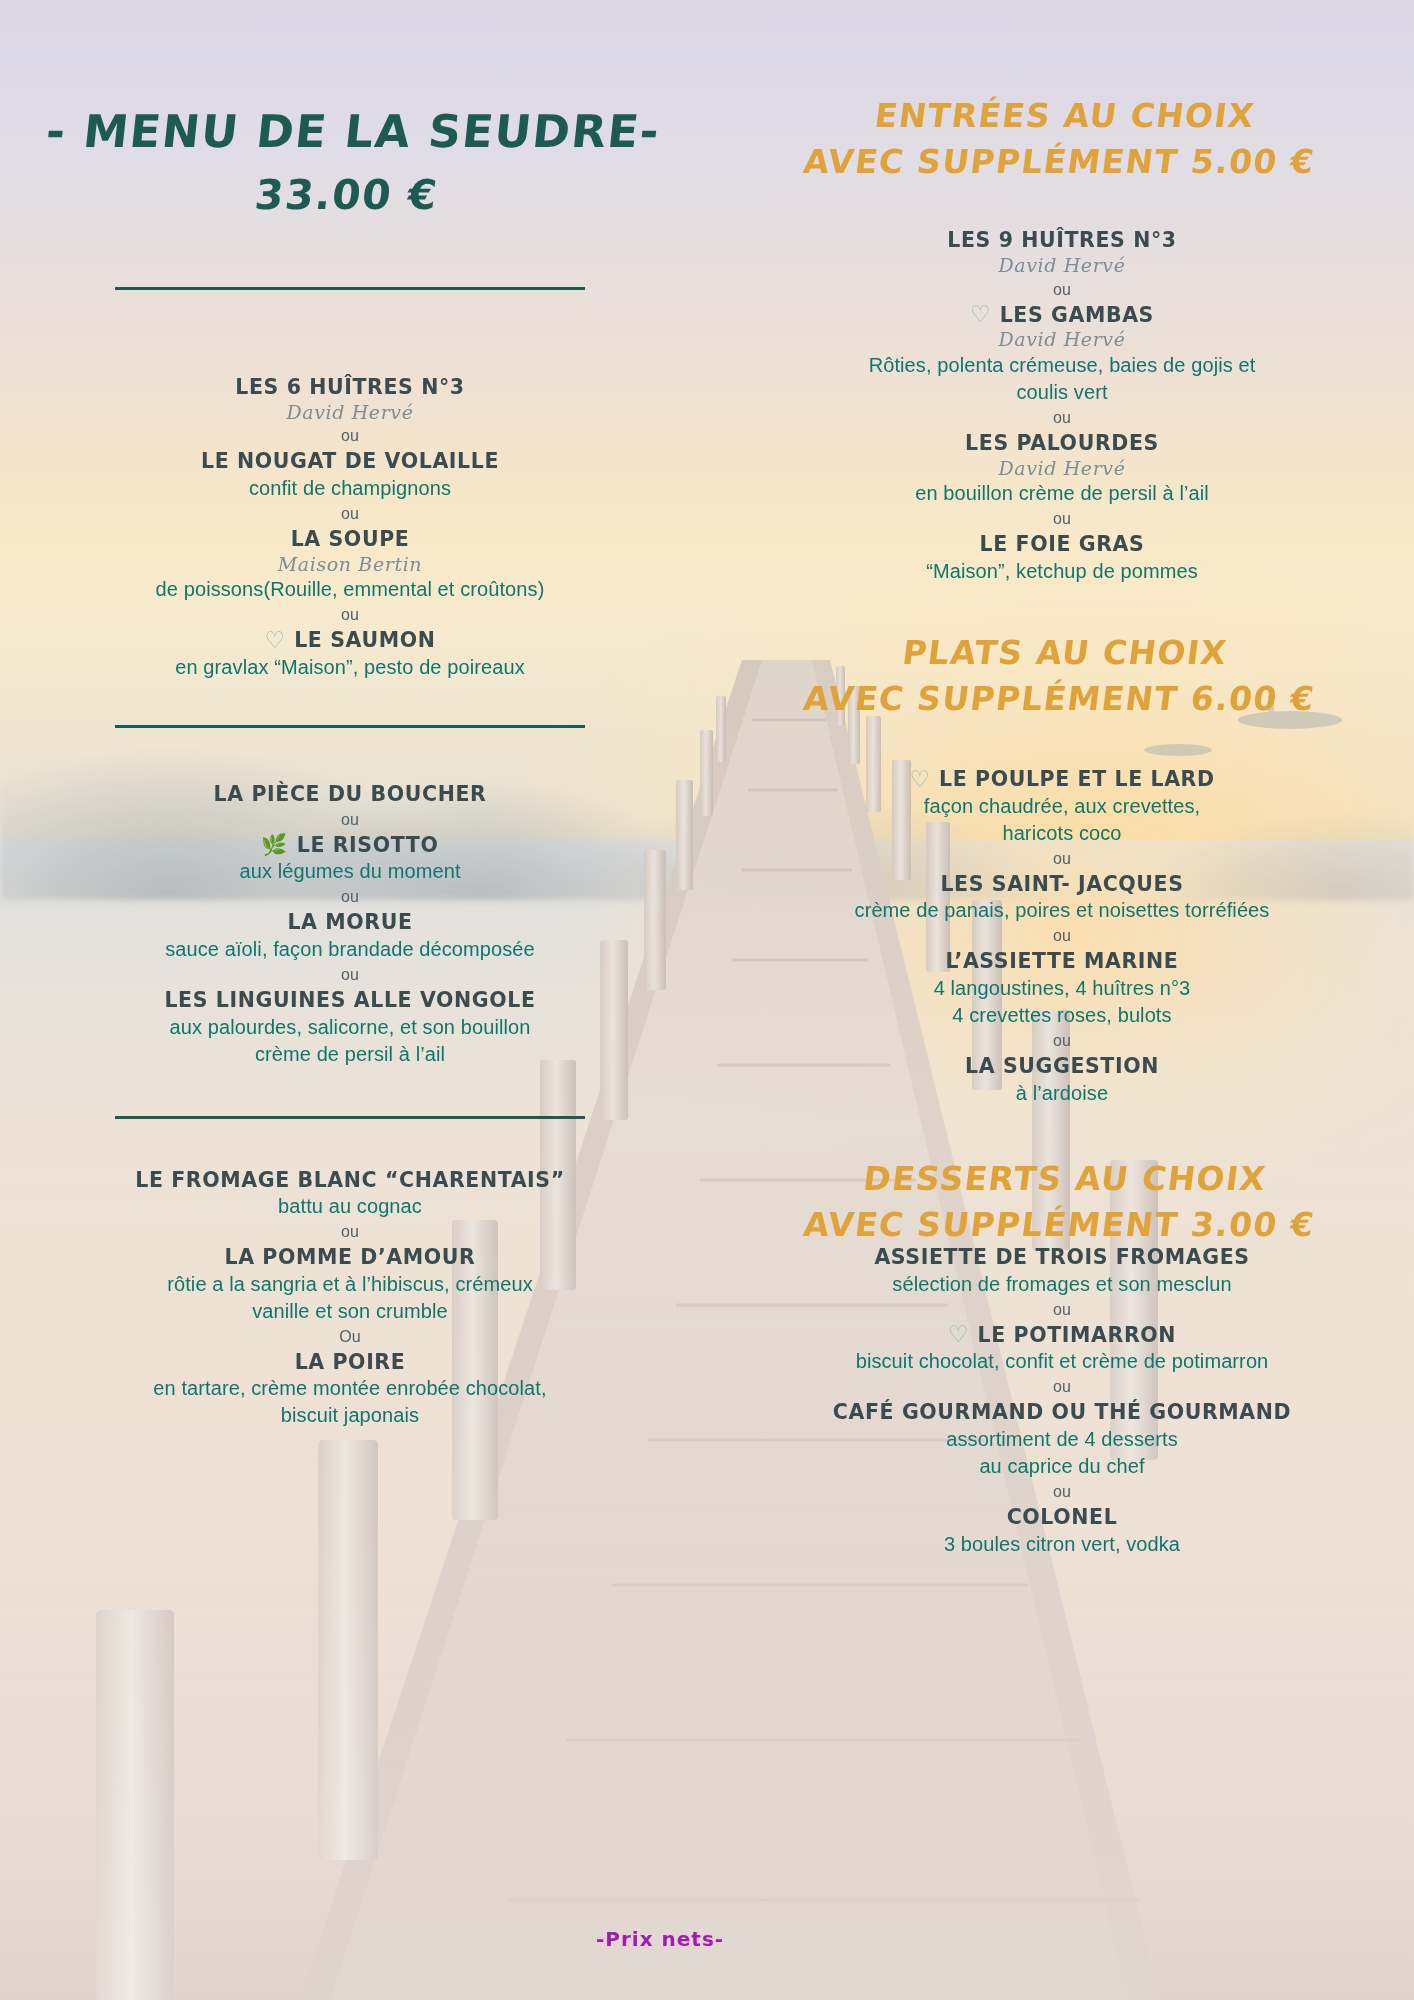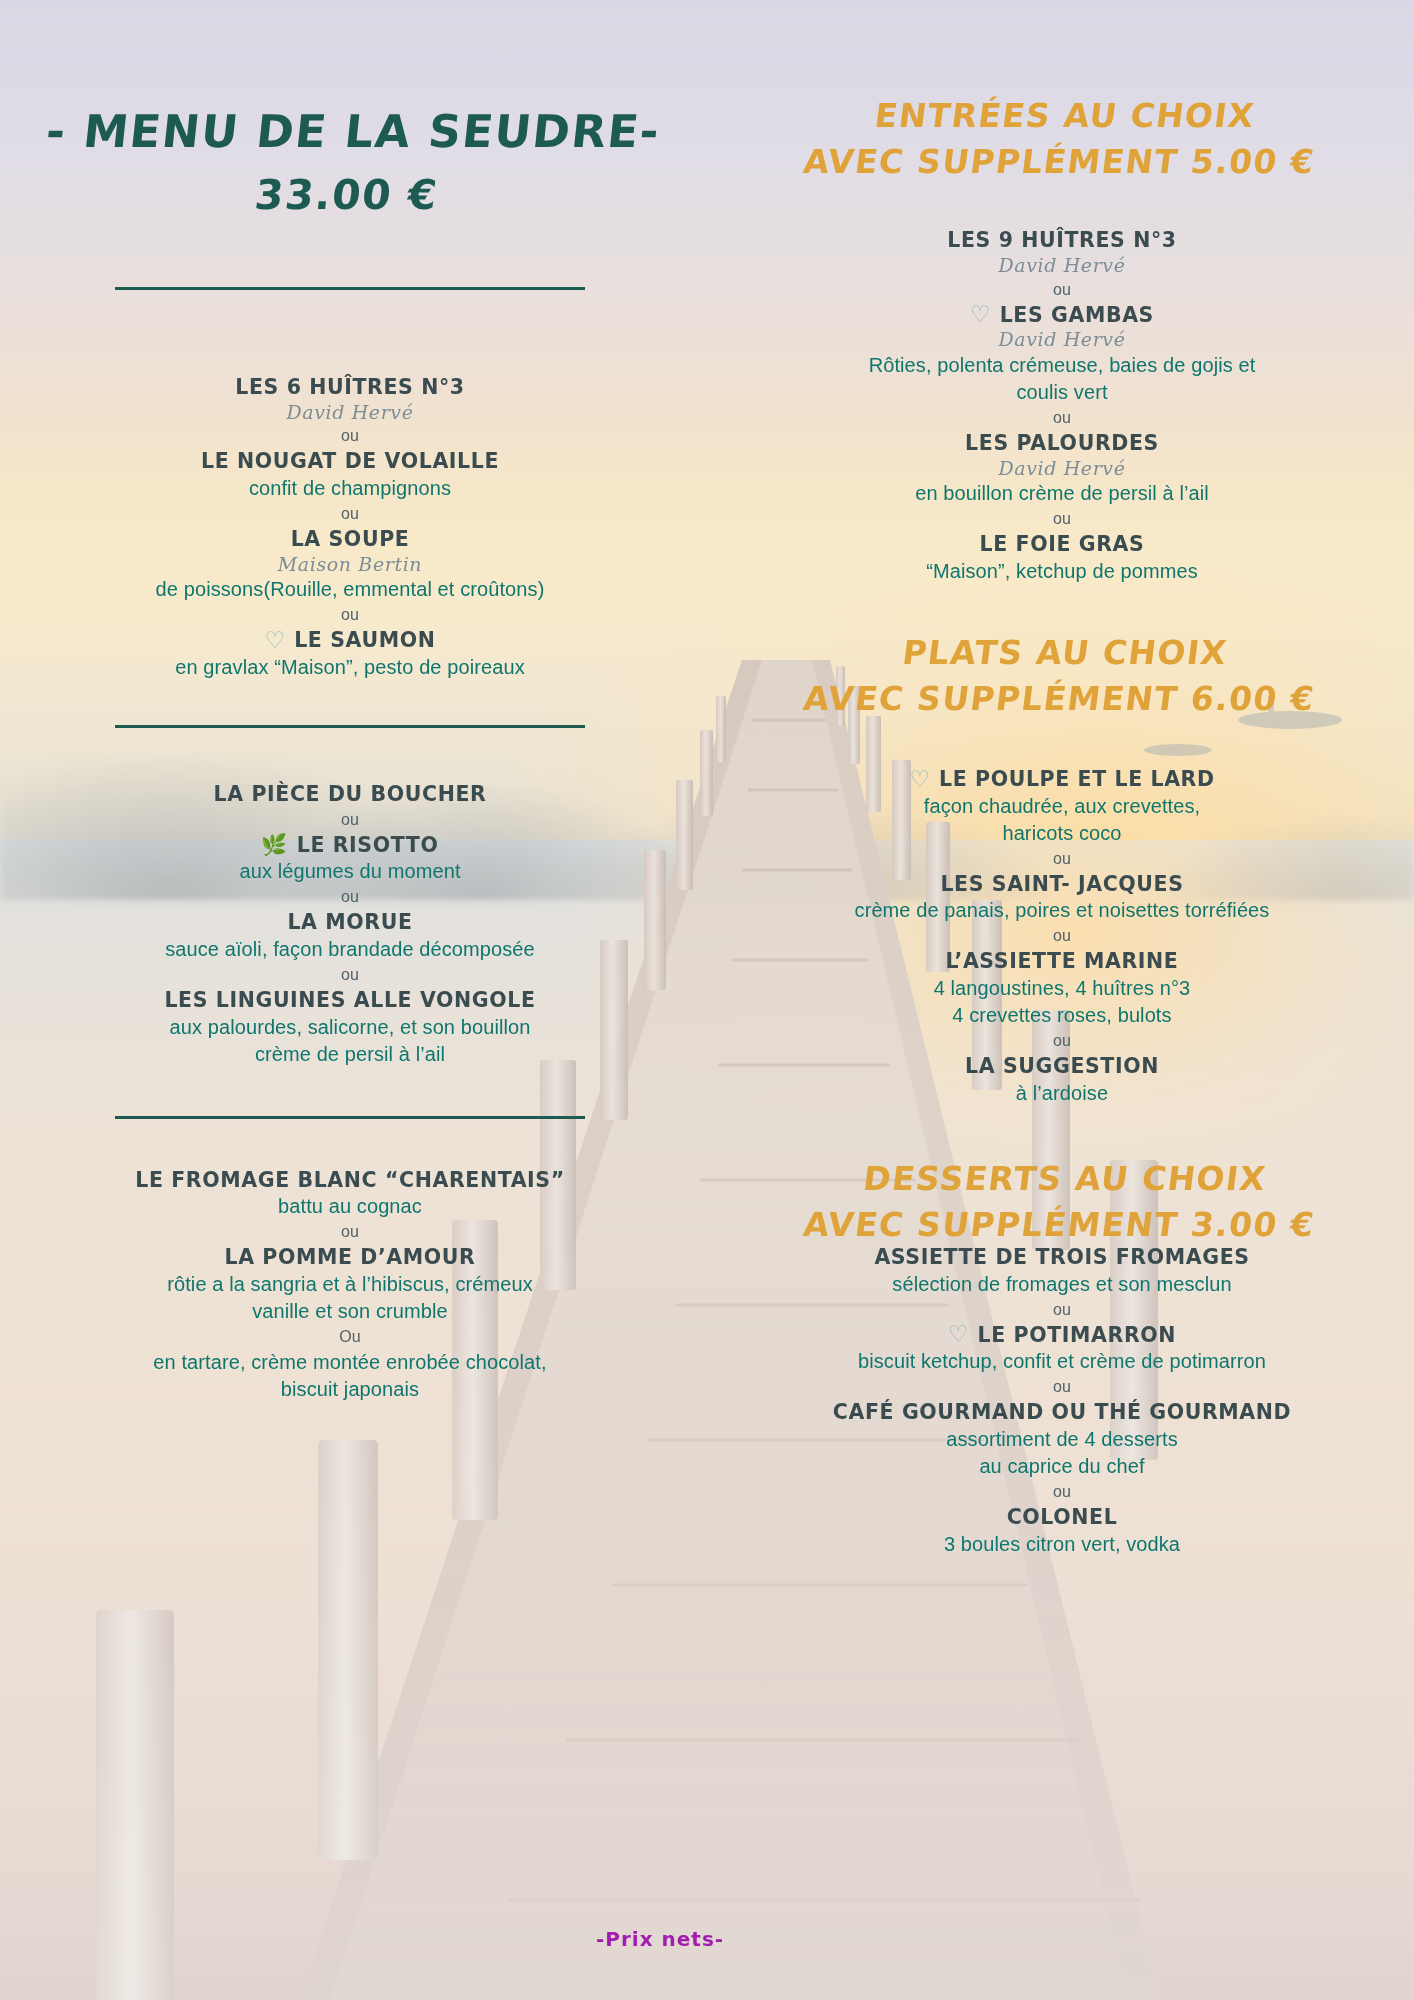--- a/index.html
+++ b/index.html
@@ -339,20 +339,23 @@
       <div class="sub">battu au cognac</div>
       <div class="ou">ou</div>
 
       <div class="dish-line">
         <span class="dish">LA POMME D’AMOUR</span>
       </div>
       <div class="sub" style="white-space:pre-line;">rôtie a la sangria et à l’hibiscus, crémeux
 vanille et son crumble</div>
       <div class="ou">Ou</div>
 
+      <div class="dish-line">
+        <span class="dish">LA POIRE</span>
+      </div>
       <div class="sub" style="white-space:pre-line;">en tartare, crème montée enrobée chocolat,
 biscuit japonais</div>
     </div>
   </div>
 
   <div class="col col-right">
 
     <div class="section-head" style="margin-top:96px;">
       <span class="h1">ENTRÉES AU CHOIX</span>
       <span class="h2">AVEC SUPPLÉMENT  5.00 €</span>
@@ -429,21 +432,21 @@
       <div class="dish-line">
         <span class="dish dish-right">ASSIETTE DE TROIS FROMAGES</span>
       </div>
       <div class="sub">sélection de fromages et son mesclun</div>
       <div class="ou">ou</div>
 
       <div class="dish-line">
         <span class="ico ico-heart">♡</span>
         <span class="dish dish-right">LE POTIMARRON</span>
       </div>
-      <div class="sub">biscuit ketchup, confit et crème de potimarron</div>
+      <div class="sub">biscuit chocolat, confit et crème de potimarron</div>
       <div class="ou">ou</div>
 
       <div class="dish-line">
         <span class="dish dish-right">CAFÉ GOURMAND OU THÉ GOURMAND</span>
       </div>
       <div class="sub" style="white-space:pre-line;">assortiment de 4 desserts
 au caprice du chef</div>
       <div class="ou">ou</div>
 
       <div class="dish-line">

